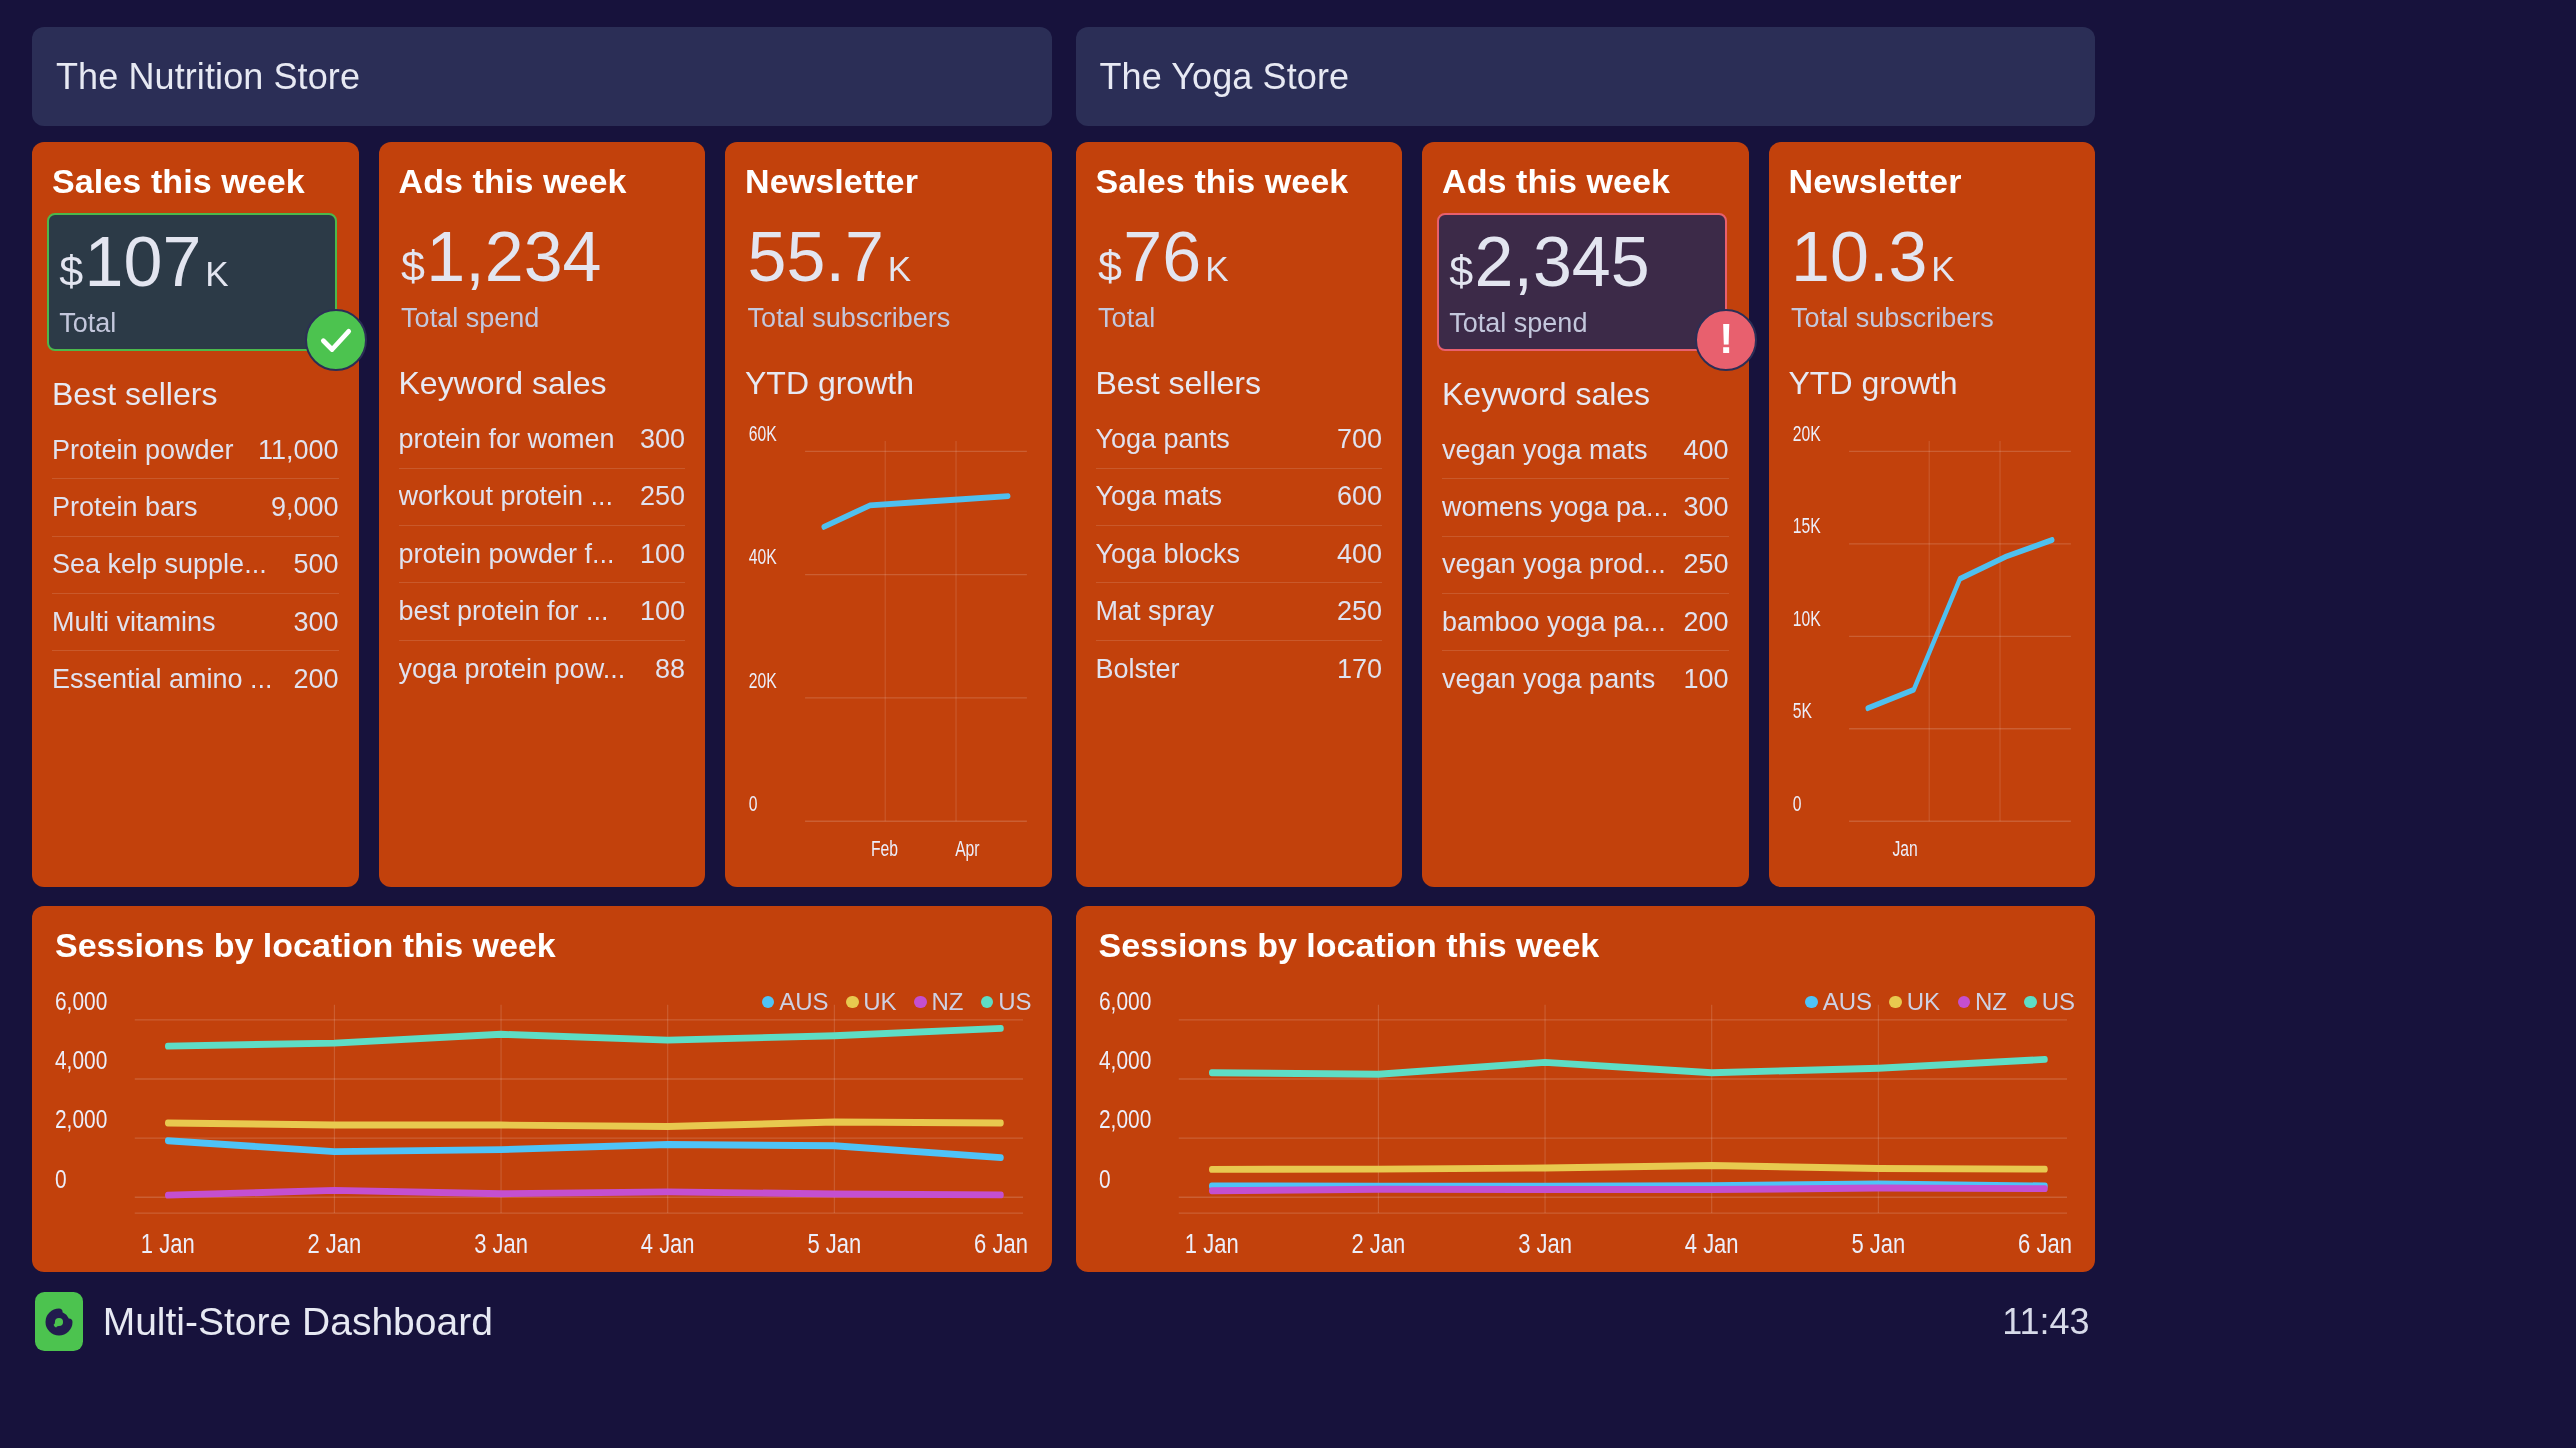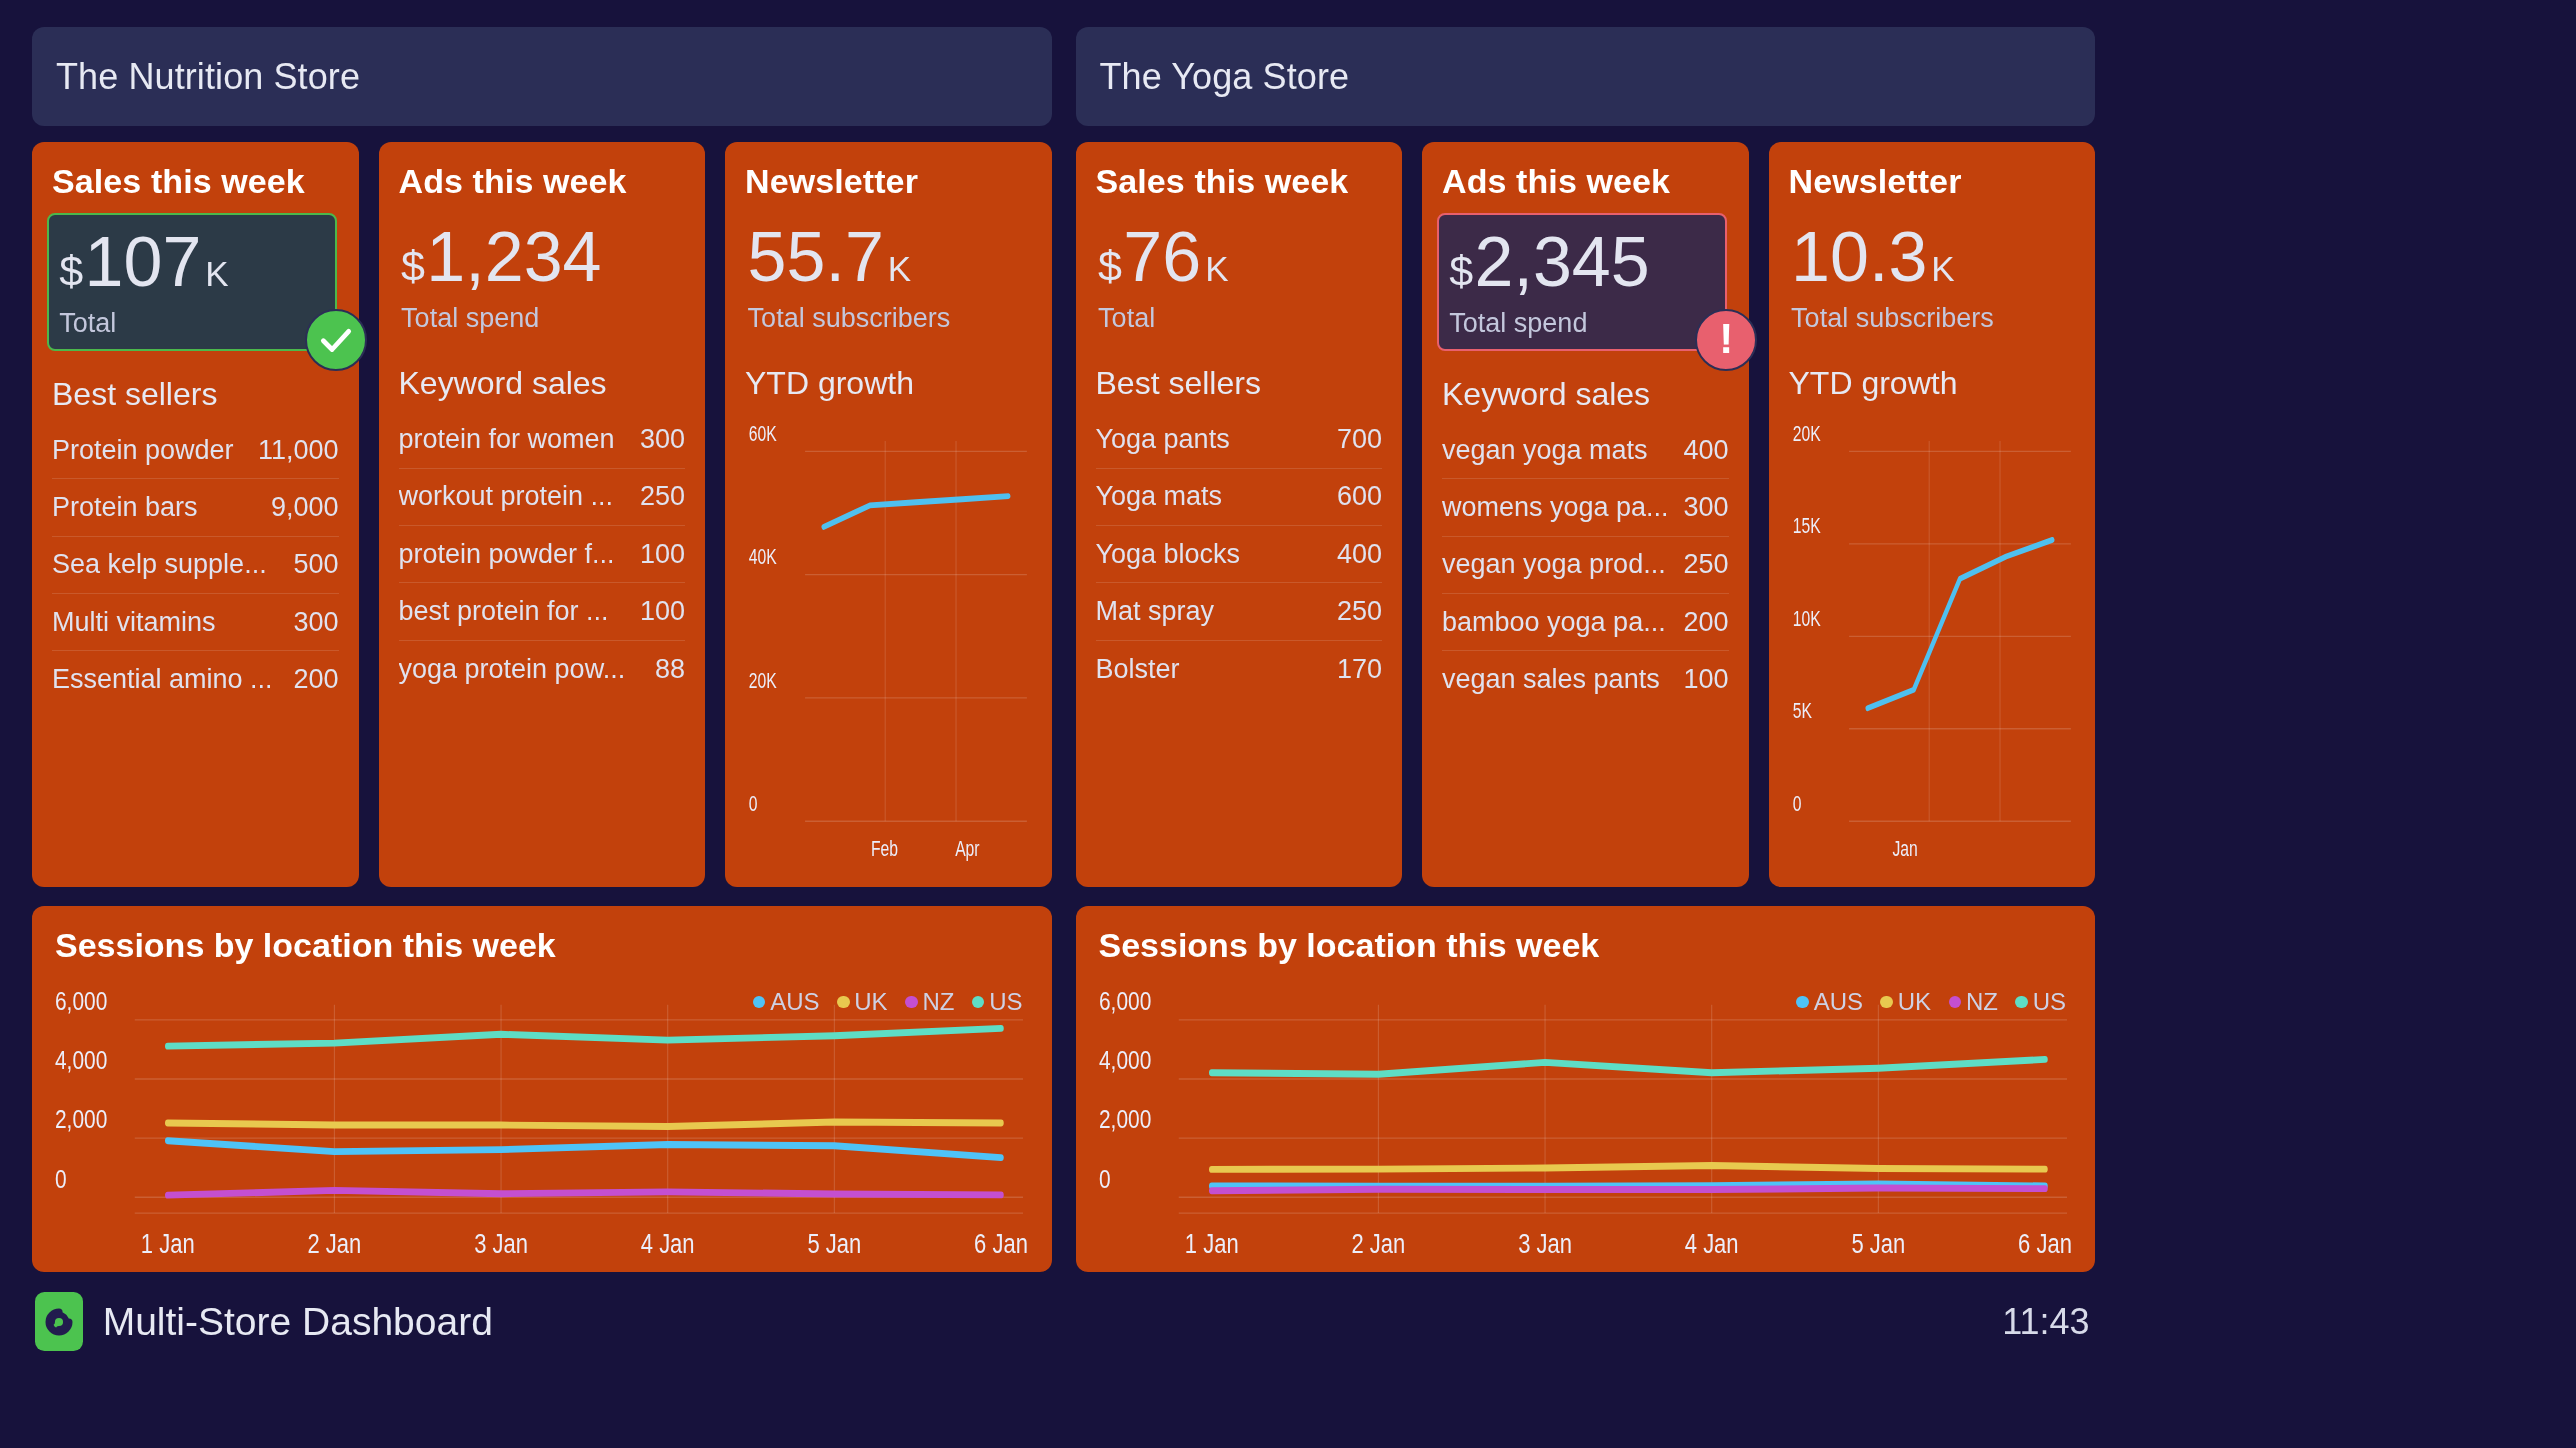--- a/index.html
+++ b/index.html
@@ -99,21 +99,21 @@
   
   .sessions-row { display:flex; gap:24px; margin-top:19px; }
   .sessions-card {
     background:#c2410c; border-radius:12px; flex:1 1 0;
     padding:20px 23px 12px 23px; height:366px;
     display:flex; flex-direction:column; min-width:0;
     position:relative;
   }
   .sessions-title { font-size:34px; color:#ffffff; font-weight:700; }
   .legend {
-    position:absolute; right:29px; top:82px;
+    position:absolute; right:20px; top:82px;
     display:flex; align-items:center; gap:17.4px;
   }
   .legend-item { display:flex; align-items:center; gap:4.7px; }
   .legend-dot { width:12.7px; height:12.7px; border-radius:50%; }
   .legend-label { font-size:24px; color:#ced1e4; }
   .sess-svg-wrap { flex:1; margin-top:19px; }
   .sess-svg { width:100%; height:100%; display:block; }
 
   
   .footer {
@@ -314,21 +314,21 @@
               </div>
             <div class="list-item">
                 <span class="li-name">vegan yoga prod...</span>
                 <span class="li-val">250</span>
               </div>
             <div class="list-item">
                 <span class="li-name">bamboo yoga pa...</span>
                 <span class="li-val">200</span>
               </div>
             <div class="list-item">
-                <span class="li-name">vegan sales pants</span>
+                <span class="li-name">vegan yoga pants</span>
                 <span class="li-val">100</span>
               </div>
           </div>
         </div>
 
         <div class="card">
           <div class="card-title">Newsletter</div>
           <div class="kpi">
             <div class="kpi-value">
               <span>10.3</span>

